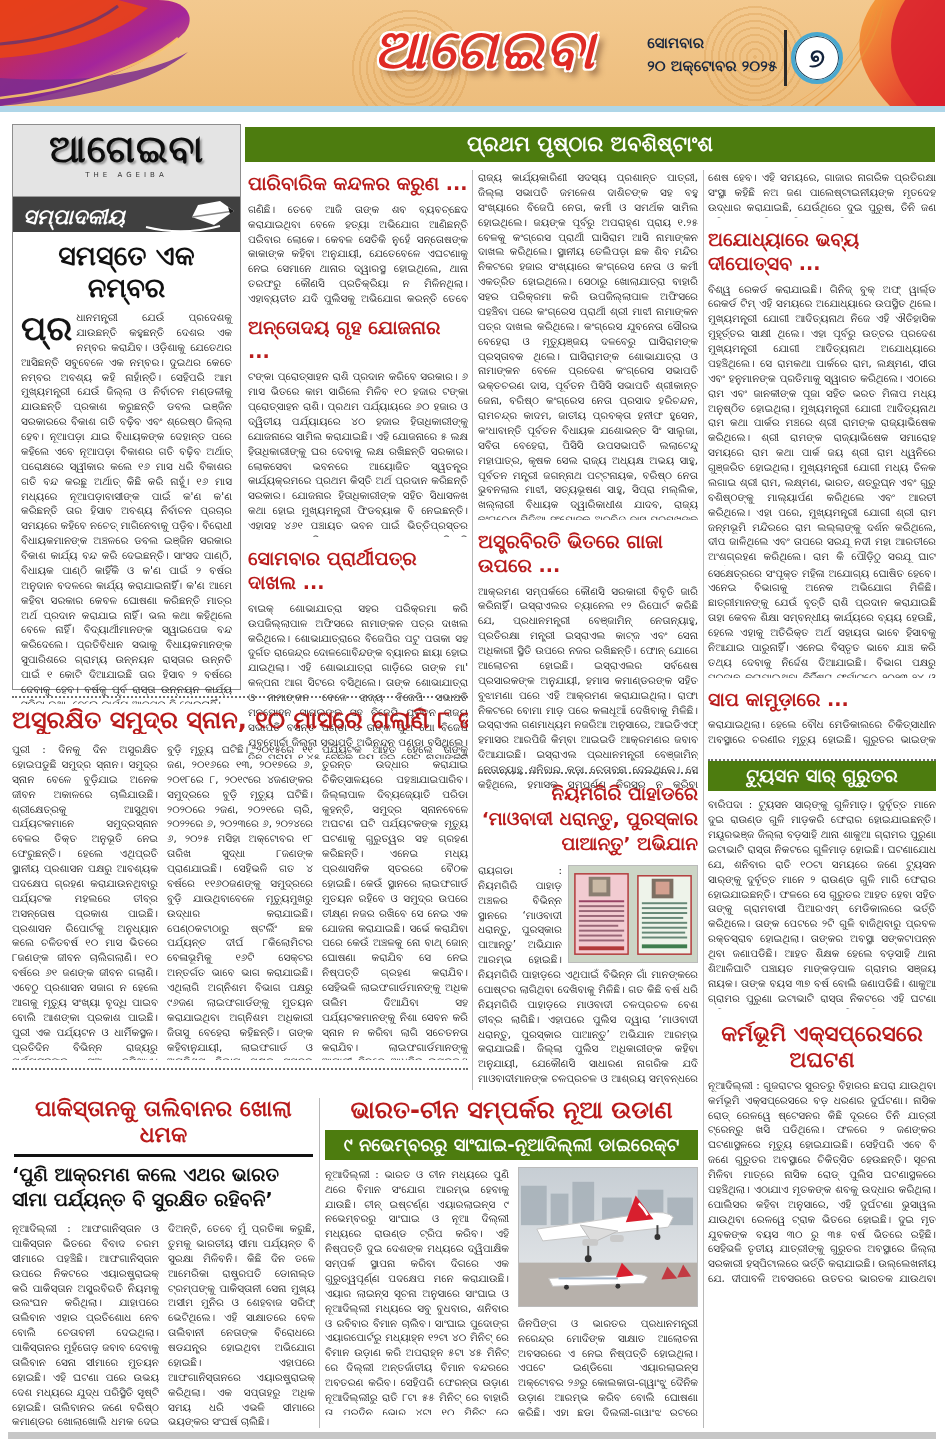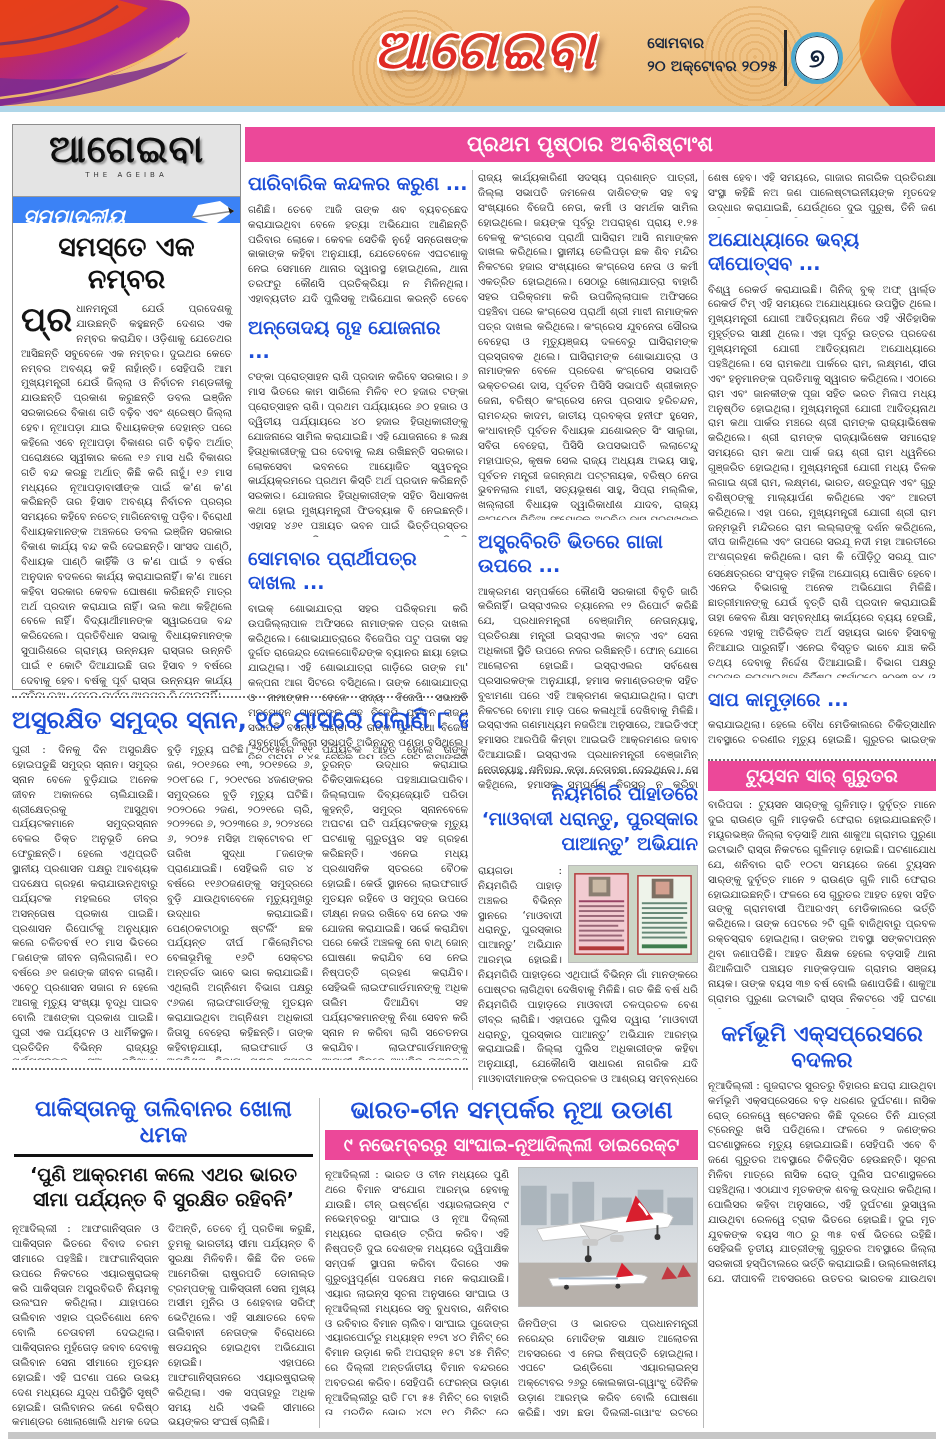--- a/index.html
+++ b/index.html
@@ -21,31 +21,31 @@
     font-size:54px; font-weight:bold; font-style:italic; color:#e02b25; letter-spacing:2px;
     text-shadow:-2px -2px 0 #fff, 2px -2px 0 #fff, -2px 2px 0 #fff, 2px 2px 0 #fff, 5px 6px 6px rgba(60,20,10,.5); }
   .hdr-date { position:absolute; right:168px; top:32px; text-align:left; color:#16253f; font-weight:bold; line-height:1.5; font-size:15px; }
   .hdr-bar { position:absolute; right:158px; top:30px; width:3px; height:56px; background:#2a2a2a; }
   .hdr-circle { position:absolute; right:102px; top:32px; width:52px; height:52px; border-radius:50%;
     background:#fff; border:4px solid #49a8cf; box-shadow:0 0 0 1px #1c3c52 inset;
     display:flex; align-items:center; justify-content:center; font-size:26px; font-weight:bold; color:#13233c; }
 
   
   .bodytxt { font-size:10.4px; line-height:1.43; text-align:justify; color:#151515; overflow:hidden; }
-  .hl { font-weight:bold; color:#1d4ed8; }
+  .hl { font-weight:bold; color:#b91c1c; }
   .vdiv { position:absolute; width:1px; background:#b8b8b8; }
   .dotted { border-top:2px dotted #6e6e6e; }
-  .blackbar { background:#ec4899; color:#fff; font-weight:bold; text-align:center; }
+  .blackbar { background:#4d7c0f; color:#fff; font-weight:bold; text-align:center; }
 
   
   .edbox { position:absolute; left:12px; top:124px; width:229px; height:566px; border:1px solid #8d8d8d; background:#fff; }
   .ed-logo-area { height:72px; background:#e4e4e4; border-bottom:1px solid #9a9a9a; text-align:center; padding-top:4px; }
   .ed-logo { font-size:38px; font-weight:bold; color:#0d0d0d; letter-spacing:1px; text-shadow:2px 2px 2px #9a9a9a; line-height:1.1; }
   .ed-logo-sub { font-size:7px; letter-spacing:4px; color:#333; }
-  .ed-banner { position:relative; height:26px; background:#3b82f6; color:#fff; }
+  .ed-banner { position:relative; height:35px; background:#404040; color:#fff; }
   .ed-banner-label { position:absolute; left:10px; top:8px; font-size:21px; font-weight:bold; font-style:italic; }
   .ed-banner svg { position:absolute; right:2px; top:2px; }
   .ed-headline { font-size:27px; font-weight:bold; text-align:center; padding:8px 2px 4px 2px; }
   .ed-body { padding:2px 8px; height:396px; }
   .dropcap { float:left; font-size:34px; font-weight:bold; line-height:.95; padding:2px 4px 0 0; }
 
   
   .contbar { position:absolute; left:245px; top:127px; width:690px; height:35px; line-height:35px; font-size:21px; }
 
   
@@ -65,21 +65,21 @@
   
   .niy { position:absolute; left:478px; top:772px; width:220px; padding-top:8px; }
   .niy-h { font-size:18.5px; line-height:1.35; text-align:right; margin-bottom:6px; }
   .niy-img { float:right; width:130px; height:98px; margin:2px 0 4px 6px; border:1px solid #bbb; }
   .niy-body { height:222px; }
 
   
   .tal { position:absolute; left:12px; top:1096px; width:303px; }
   .tal-h { font-size:22px; text-align:center; line-height:1.2; }
   .tal-hr { border-top:3px solid #111; margin:5px 2px; }
-  .tal-sub { font-size:19px; font-weight:bold; text-align:center; line-height:1.35; margin-bottom:8px; }
+  .tal-sub { font-size:19px; font-weight:bold; line-height:1.35; margin-bottom:8px; }
   .tal-cols { display:flex; gap:9px; }
   .tal-cols .bodytxt { width:147px; height:208px; }
 
   
   .fly { position:absolute; left:325px; top:1096px; width:373px; }
   .fly-h { font-size:24px; text-align:center; line-height:1.2; margin-bottom:5px; }
   .fly-bar { height:30px; line-height:30px; font-size:18px; margin-bottom:7px; }
   .fly-wrap { display:flex; gap:9px; }
   .fly-left { width:184px; height:248px; }
   .fly-right { width:180px; }
@@ -179,21 +179,21 @@
   <div class="topcol c4">
     <div class="bodytxt" style="height:48px;">ଶେଷ ହେବ। ଏହି ସମୟରେ, ଗାଜାର ନାଗରିକ ପ୍ରତିରକ୍ଷା ସଂସ୍ଥା କହିଛି ନଅ ଜଣ ପାଲେଷ୍ଟାଇନୀୟଙ୍କ ମୃତଦେହ ଉଦ୍ଧାର କରାଯାଇଛି, ଯେଉଁଥିରେ ଦୁଇ ପୁରୁଷ, ତିନି ଜଣ ମହିଳା ଏବଂ ଚାରି ଜଣ ଶିଶୁ ରହିଛନ୍ତି।</div>
     <div class="art-h hl">ଅଯୋଧ୍ୟାରେ ଭବ୍ୟ ଦୀପୋତ୍ସବ ...</div>
     <div class="bodytxt" style="height:284px;">ବିଶ୍ୱ ରେକର୍ଡ କରାଯାଇଛି। ଗିନିଜ୍ ବୁକ୍ ଅଫ୍ ୱାର୍ଲ୍ଡ ରେକର୍ଡ ଟିମ୍ ଏହି ସମୟରେ ଅଯୋଧ୍ୟାରେ ଉପସ୍ଥିତ ଥିଲେ। ମୁଖ୍ୟମନ୍ତ୍ରୀ ଯୋଗୀ ଆଦିତ୍ୟନାଥ ନିଜେ ଏହି ଐତିହାସିକ ମୁହୂର୍ତ୍ତର ସାକ୍ଷୀ ଥିଲେ। ଏହା ପୂର୍ବରୁ ଉତ୍ତର ପ୍ରଦେଶ ମୁଖ୍ୟମନ୍ତ୍ରୀ ଯୋଗୀ ଆଦିତ୍ୟନାଥ ଅଯୋଧ୍ୟାରେ ପହଞ୍ଚିଥିଲେ। ସେ ରାମକଥା ପାର୍କରେ ରାମ, ଲକ୍ଷ୍ମଣ, ସୀତା ଏବଂ ହନୁମାନଙ୍କ ପ୍ରତିମାକୁ ସ୍ୱାଗତ କରିଥିଲେ। ଏଠାରେ ରାମ ଏବଂ ଜାନକୀଙ୍କ ପୂଜା ସହିତ ଭରତ ମିଳାପ ମଧ୍ୟ ଅନୁଷ୍ଠିତ ହୋଇଥିଲା। ମୁଖ୍ୟମନ୍ତ୍ରୀ ଯୋଗୀ ଆଦିତ୍ୟନାଥ ରାମ କଥା ପାର୍କର ମଞ୍ଚରେ ଶ୍ରୀ ରାମଙ୍କ ରାଜ୍ୟାଭିଷେକ କରିଥିଲେ। ଶ୍ରୀ ରାମଙ୍କ ରାଜ୍ୟାଭିଷେକ ସମାରୋହ ସମୟରେ ରାମ କଥା ପାର୍କ ଜୟ ଶ୍ରୀ ରାମ ଧ୍ୱନିରେ ଗୁଞ୍ଜରିତ ହୋଇଥିଲା। ମୁଖ୍ୟମନ୍ତ୍ରୀ ଯୋଗୀ ମଧ୍ୟ ତିଳକ ଲଗାଇ ଶ୍ରୀ ରାମ, ଲକ୍ଷ୍ମଣ, ଭାରତ, ଶତ୍ରୁଘ୍ନ ଏବଂ ଗୁରୁ ବଶିଷ୍ଠଙ୍କୁ ମାଲ୍ୟାର୍ପଣ କରିଥିଲେ ଏବଂ ଆରତୀ କରିଥିଲେ। ଏହା ପରେ, ମୁଖ୍ୟମନ୍ତ୍ରୀ ଯୋଗୀ ଶ୍ରୀ ରାମ ଜନ୍ମଭୂମି ମନ୍ଦିରରେ ରାମ ଲଲ୍ଲାଙ୍କୁ ଦର୍ଶନ କରିଥିଲେ, ଦୀପ ଜାଳିଥିଲେ ଏବଂ ତାପରେ ସରଯୂ ନଦୀ ମହା ଆରତୀରେ ଅଂଶଗ୍ରହଣ କରିଥିଲେ। ରାମ କି ପୌଡ଼ିଠୁ ସରଯୂ ଘାଟ ପର୍ଯ୍ୟନ୍ତ ଏବଂ ରାମ ମନ୍ଦିର ପରିସର ମଧ୍ୟରେ ଲକ୍ଷ ଲକ୍ଷ ଦୀପ ଜାଳି ସମଗ୍ର ରାମନଗରୀକୁ ଆଲୋକିତ କରିଥିଲେ। ଏହି କାର୍ଯ୍ୟକ୍ରମରେ ୩୩ ହଜାର ସ୍ୱେଚ୍ଛାସେବୀ ଗୁରୁତ୍ୱପୂର୍ଣ୍ଣ ଭୂମିକା ଗ୍ରହଣ କରିଥିଲେ। ଏହି ଲକ୍ଷ ଲକ୍ଷ ଦୀପ ଜାଳିବା କାର୍ଯ୍ୟକୁ ସେ ସଫଳତାର ସହିତ ଶେଷ କରିଥିଲେ। 'ରାମ କି ପୈଡ଼ି'ରେ ଲେଜର ଏବଂ ଲାଇଟ୍ ଶୋ' ଚାଲିଛି। ସରଯୂ ନଦୀ କୂଳରେ ଥିବା ସମସ୍ତ ୫୬ଟି ଘାଟ ଦୀପ ଏବଂ ରଙ୍ଗୀନ ଆଲୋକରେ ଆଲୋକିତ ହୋଇଛି।</div>
     <div class="bodytxt" style="height:112px;">ସେକ୍ଷେତ୍ରରେ ସଂପୃକ୍ତ ମହିଳା ଅଯୋଗ୍ୟ ଘୋଷିତ ହେବେ। ଏନେଇ ବିଭାଗକୁ ଅନେକ ଅଭିଯୋଗ ମିଳିଛି। ଛାତ୍ରୀମାନଙ୍କୁ ଯେଉଁ ବୃତ୍ତି ରାଶି ପ୍ରଦାନ କରାଯାଇଛି ତାହା କେବଳ ଶିକ୍ଷା ସମ୍ବନ୍ଧୀୟ କାର୍ଯ୍ୟରେ ବ୍ୟୟ ହେଉଛି, ହେଲେ ଏହାକୁ ଅତିରିକ୍ତ ଅର୍ଥ ସହାୟତା ଭାବେ ହିସାବକୁ ନିଆଯାଇ ପାରୁନାହିଁ। ଏନେଇ ବିସ୍ତୃତ ଭାବେ ଯାଞ୍ଚ କରି ତଥ୍ୟ ଦେବାକୁ ନିର୍ଦ୍ଦେଶ ଦିଆଯାଇଛି। ବିଭାଗ ପକ୍ଷରୁ ପ୍ରଦାନ କରାଯାଇଥିବା ନିର୍ଦ୍ଦିଷ୍ଟ ଫର୍ମାଟରେ ୨୦୨୩-୨୪ ଓ ୨୦୨୪-୨୫ ଆର୍ଥିକ ବର୍ଷରେ ଯେଉଁ ଛାତ୍ରୀମାନେ ୧୮ହଜାର ଟଙ୍କାରୁ ଅଧିକ ଛାତ୍ରବୃତ୍ତି ନେଇଛନ୍ତି ତାର ସମସ୍ତ ତଥ୍ୟ ପ୍ରଦାନ କରିବା ଲାଗି ଚିଠି ଲେଖିଛି ବିଭାଗ।</div>
     <div class="art-h hl">ସାପ କାମୁଡ଼ାରେ ...</div>
     <div class="bodytxt" style="height:32px;">କରାଯାଇଥିଲା। ହେଲେ ବୌଧ ମେଡିକାଲରେ ଚିକିତ୍ସାଧୀନ ଅବସ୍ଥାରେ ଚରଣୀର ମୃତ୍ୟୁ ହୋଇଛି। ଗୁରୁତର ଭାଇଙ୍କ ଚିକିତ୍ସା ଜାରି ରହିଛି।</div>
     <div class="dotted" style="margin:10px 0 0 0;"></div>
     <div class="gun-bar blackbar">ଟ୍ୟୁସନ ସାର୍ ଗୁରୁତର</div>
     <div class="bodytxt" style="height:212px;">ବାରିପଦା : ଟ୍ୟୁସନ ସାର୍‌ଙ୍କୁ ଗୁଳିମାଡ଼। ଦୁର୍ବୃତ୍ତ ମାନେ ଦୁଇ ରାଉଣ୍ଡ ଗୁଳି ମାଡ଼କରି ଫେରାର ହୋଇଯାଇଛନ୍ତି। ମୟୂରଭଞ୍ଜ ଜିଲ୍ଲା ବଡ଼ସାହି ଥାନା ଶାକୁଆ ଗ୍ରାମର ପୁରୁଣା ଇଟାଭାଟି ରାସ୍ତା ନିକଟରେ ଗୁଳିମାଡ଼ ହୋଇଛି। ଘଟଣାଯୋଧ ଯେ, ଶନିବାର ରାତି ୧୦ଟା ସମୟରେ ଜଣେ ଟ୍ୟୁସନ ସାର୍‌ଙ୍କୁ ଦୁର୍ବୃତ୍ତ ମାନେ ୨ ରାଉଣ୍ଡ ଗୁଳି ମାରି ଫେରାର ହୋଇଯାଇଛନ୍ତି। ଫଳରେ ସେ ଗୁରୁତର ଆହତ ହେବା ସହିତ ତାଙ୍କୁ ଗ୍ରାମବାସୀ ପିଆରଏମ୍ ମେଡିକାଲରେ ଭର୍ତ୍ତି କରିଥିଲେ। ତାଙ୍କ ପେଟରେ ୨ଟି ଗୁଳି ବାଜିଥିବାରୁ ପ୍ରବଳ ରକ୍ତସ୍ରାବ ହୋଇଥିଲା। ତାଙ୍କର ଅବସ୍ଥା ସଙ୍କଟାପନ୍ନ ଥିବା ଜଣାପଡିଛି। ଆହତ ଶିକ୍ଷକ ହେଲେ ବଡ଼ସାହି ଥାନା ଶିଆଳିଘାଟି ପଞ୍ଚାୟତ ମାଙ୍କଡ଼ପାଳ ଗ୍ରାମର ସଞ୍ଜୟ ନାୟକ। ତାଙ୍କ ବୟସ ୩୭ ବର୍ଷ ବୋଲି ଜଣାପଡିଛି। ଶାକୁଆ ଗ୍ରାମର ପୁରୁଣା ଇଟାଭାଟି ରାସ୍ତା ନିକଟରେ ଏହି ଘଟଣା ଘଟିଥିବା ବେଳେ ଖବର ପାଇ ବଡ଼ସାହି ପୋଲିସ ଘଟଣାସ୍ଥଳକୁ ପହଞ୍ଚି ତଦନ୍ତ ଚଳାଇଛି। ଅନ୍ୟଦିଗରେ ଗାଁର ଅଙ୍ଗନୱାଡ଼ି ସହାୟିକା ଭାବରେ ନିଯୁକ୍ତି ପାଇଛନ୍ତି। ତେବେ ଏହାକୁ ନେଇ କିଛି ଲୋକଙ୍କ ସହିତ ତାଙ୍କର ବଚସା ଓ ଝଗଡ଼ା ହୋଇଥିଲା। ଯାହା ଗୁଳିକାଣ୍ଡର କାରଣ ବୋଲି କୁହାଯାଉଛି। ସଞ୍ଜୟଙ୍କ ସ୍ତ୍ରୀ ପ୍ରାଥମିକ ଚିକିତ୍ସା ପରେ ସଞ୍ଜୟଙ୍କ ସ୍ୱାସ୍ଥ୍ୟାବସ୍ଥା ବର୍ତ୍ତମାନ ସ୍ଥିର ରହିଛି। ତେବେ ଆଗକୁ କୌଣସି ଅଘଟଣ ଘଟିଲେ ଦାୟୀ କିଏ ହେବ ବୋଲି ପ୍ରଶ୍ନ ଉଠିଛି।</div>
-    <div class="trn-h hl">କର୍ମଭୂମି ଏକ୍ସପ୍ରେସରେ ବଦଳର</div>
+    <div class="trn-h hl">କର୍ମଭୂମି ଏକ୍ସପ୍ରେସରେ ଅଘଟଣ</div>
     <div class="bodytxt" style="height:204px;">ନୂଆଦିଲ୍ଲୀ : ଗୁଜରାଟର ସୁରତରୁ ବିହାରର ଛପରା ଯାଉଥିବା କର୍ମଭୂମି ଏକ୍ସପ୍ରେସରେ ବଡ଼ ଧରଣର ଦୁର୍ଘଟଣା। ନାସିକ ରୋଡ୍ ରେଳୱେ ଷ୍ଟେସନର କିଛି ଦୂରରେ ତିନି ଯାତ୍ରୀ ଟ୍ରେନ୍‌ରୁ ଖସି ପଡିଥିଲେ। ଫଳରେ ୨ ଜଣଙ୍କର ଘଟଣାସ୍ଥଳରେ ମୃତ୍ୟୁ ହୋଇଯାଇଛି। ସେହିପରି ଏବେ ବି ଜଣେ ଗୁରୁତର ଅବସ୍ଥାରେ ଚିକିତ୍ସିତ ହେଉଛନ୍ତି। ସୂଚନା ମିଳିବା ମାତ୍ରେ ନାସିକ ରୋଡ୍ ପୁଲିସ ଘଟଣାସ୍ଥଳରେ ପହଞ୍ଚିଥିଲା। ଏଠାଯାଏ ମୃତକଙ୍କ ଶବକୁ ଉଦ୍ଧାର କରିଥିଲା। ପୋଲିସର କହିବା ଅନୁସାରେ, ଏହି ଦୁର୍ଘଟଣା ଭୁସାୱଲ ଯାଉଥିବା ରେଳୱେ ଟ୍ରାକ ଭିତରେ ହୋଇଛି। ଦୁଇ ମୃତ ଯୁବକଙ୍କ ବୟସ ୩୦ ରୁ ୩୫ ବର୍ଷ ଭିତରେ ରହିଛି। ସେହିଭଳି ତୃତୀୟ ଯାତ୍ରୀଙ୍କୁ ଗୁରୁତର ଅବସ୍ଥାରେ ଜିଲ୍ଲା ସରକାରୀ ହସ୍ପିଟାଲରେ ଭର୍ତ୍ତି କରାଯାଇଛି। ଉଲ୍ଲେଖନୀୟ ଯେ, ଦୀପାବଳି ଅବସରରେ ଉତ୍ତର ଭାରତକୁ ଯାଉଥିବା ଟ୍ରେନଗୁଡ଼ିକରେ ଅତ୍ୟଧିକ ଭିଡ ଥାଏ। ଅଧିକାରୀଙ୍କ ଅନୁଯାୟୀ, ଯାତ୍ରୀମାନେ ପର୍ବ ପାଳନ କରିବା ପାଇଁ ଓ ଛଟ ପୂଜା ବିହାର ନିର୍ବାଚନରେ ଭୋଟ ଦେବା ପାଇଁ ସେମାନଙ୍କ ଗାଁକୁ ଯାଉଥିଲେ ସେମାନେ ଚଢ଼ିବାକୁ ଚେଷ୍ଟା କରୁଛନ୍ତି। ସୂଚନା ଅନୁଯାୟୀ, ଯାତ୍ରୀମାନେ ଏକ ଜେନେରାଲ ବଗିରେ ଯାତ୍ରା କରୁଥିଲେ। ସେମାନଙ୍କ ଇଲେଜ ଉଦ୍ଧାର କରାଯାଇଛି, ଏବଂ ସେମାନଙ୍କୁ ଚିହ୍ନଟ କରିବା ପାଇଁ ଚେଷ୍ଟା କରାଯାଇଛି।</div>
   </div>
 
   <div class="sea dotted">
     <div class="sea-h hl">ଅସୁରକ୍ଷିତ ସମୁଦ୍ର ସ୍ନାନ, ୧୦ ମାସରେ ଗଲାଣି ୮ ଜୀବନ</div>
     <div class="sea-cols">
       <div class="bodytxt">ପୁରୀ : ଦିନକୁ ଦିନ ଅସୁରକ୍ଷିତ ହୋଇପଡୁଛି ସମୁଦ୍ର ସ୍ନାନ। ସମୁଦ୍ର ସ୍ନାନ ବେଳେ ବୁଡ଼ିଯାଇ ଅନେକ ଜୀବନ ଅକାଳରେ ଚାଲିଯାଉଛି। ଶ୍ରୀକ୍ଷେତ୍ରକୁ ଆସୁଥିବା ପର୍ଯ୍ୟଟକମାନେ ସମୁଦ୍ରସ୍ନାନ ବେଳର ତିକ୍ତ ଅନୁଭୂତି ନେଇ ଫେରୁଛନ୍ତି। ହେଲେ ଏଥିପ୍ରତି ସ୍ଥାନୀୟ ପ୍ରଶାସନ ପକ୍ଷରୁ ଆବଶ୍ୟକ ପଦକ୍ଷେପ ଗ୍ରହଣ କରାଯାଉନଥିବାରୁ ପର୍ଯ୍ୟଟକ ମହଲରେ ତୀବ୍ର ଅସନ୍ତୋଷ ପ୍ରକାଶ ପାଇଛି। ପ୍ରଶାସନ ରିପୋର୍ଟକୁ ଅନୁଧ୍ୟାନ କଲେ ଚଳିତବର୍ଷ ୧୦ ମାସ ଭିତରେ ୮ଜଣଙ୍କ ଜୀବନ ଚାଲିଗଲାଣି। ୧୦ ବର୍ଷରେ ୬୧ ଜଣଙ୍କ ଜୀବନ ଗଲାଣି। ଏବେଠୁ ପ୍ରଶାସନ ସଜାଗ ନ ହେଲେ ଆଗକୁ ମୃତ୍ୟୁ ସଂଖ୍ୟା ବୃଦ୍ଧି ପାଇବ ବୋଲି ଆଶଙ୍କା ପ୍ରକାଶ ପାଇଛି। ପୁରୀ ଏକ ପର୍ଯ୍ୟଟନ ଓ ଧାର୍ମିକସ୍ଥଳ। ପ୍ରତିଦିନ ବିଭିନ୍ନ ରାଜ୍ୟରୁ ପର୍ଯ୍ୟଟକଙ୍କ ସୁଅ ଛୁଟିଥାଏ। ଏଠାରେ ମହାପ୍ରଭୁ ଶ୍ରୀଜଗନ୍ନାଥଙ୍କ ଦର୍ଶନ ସହ ସମୁଦ୍ରରେ ସ୍ନାନ କରି ସ୍ୱର୍ଗୀୟ ବେଳାଭୂମିର ମଜା ନେଇଥାନ୍ତି। ଦେଶରୁ ସମସ୍ତ ବେଳାଭୂମିଠାରୁ ପୁରୀ ବେଳାଭୂମି ଅନ୍ୟତମ। ସେଥିଲାଗି ବର୍ଷତମାମ ବେଳାଭୂମିରେ ୨୪ ଘଣ୍ଟା ପର୍ଯ୍ୟଟକଙ୍କ ଭିଡ଼ ପରିଲକ୍ଷିତ ହୋଇଥାଏ। ହେଲେ ଏବେ ସମୁଦ୍ରସ୍ନାନ ବିପଦପୂର୍ଣ୍ଣ ହୋଇପଡିଛି। ସମୁଦ୍ରରେ ସ୍ନାନ କରୁଥିବାବେଳେ କେତେବେଳେ ପର୍ଯ୍ୟଟକଙ୍କ ଗୋଡ ଭାସୁଛି ତ ଅନ୍ୟ କେତେକ ବୁଡ଼ି ମରୁଛନ୍ତି। ପ୍ରଶାସନଠାରୁ ମିଳିଥିବା ତଥ୍ୟ ଅନୁଯାୟୀ ଗତ ୧୦ ବର୍ଷ ମଧ୍ୟରେ ମୋଟ ୬୧ ଜଣ ପର୍ଯ୍ୟଟକଙ୍କର ସମୁଦ୍ରରେ</div>
       <div class="bodytxt">ବୁଡ଼ି ମୃତ୍ୟୁ ଘଟିଛି। ୨୦୧୫ରେ ୧୧ ଜଣ, ୨୦୧୬ରେ ୧୩, ୨୦୧୭ରେ ୬, ୨୦୧୮ରେ ୮, ୨୦୧୯ରେ ୪ଜଣଙ୍କର ସମୁଦ୍ରରେ ବୁଡ଼ି ମୃତ୍ୟୁ ଘଟିଛି। ୨୦୨୦ରେ ୨ଜଣ, ୨୦୨୧ରେ ଚାରି, ୨୦୨୨ରେ ୬, ୨୦୨୩ରେ ୬, ୨୦୨୪ରେ ୬, ୨୦୨୫ ମସିହା ଅକ୍ଟୋବର ୧୮ ତାରିଖ ସୁଦ୍ଧା ୮ଜଣଙ୍କ ପ୍ରାଣଯାଇଛି। ସେହିଭଳି ଗତ ୪ ବର୍ଷରେ ୧୧୬୦ଜଣଙ୍କୁ ସମୁଦ୍ରରେ ବୁଡ଼ି ଯାଉଥିବାବେଳେ ମୃତ୍ୟୁମୁଖରୁ ଉଦ୍ଧାର କରାଯାଇଛି। ପେଣ୍ଠକଟାଠାରୁ ଷ୍ଟର୍ଲିଂ ଛକ ପର୍ଯ୍ୟନ୍ତ ଦୀର୍ଘ ୮କିଲୋମିଟର ବେଳାଭୂମିକୁ ୧୬ଟି ସେକ୍ଟର ଅନ୍ତର୍ଗତ ଭାବେ ଭାଗ କରାଯାଇଛି। ଏଥିଲାଗି ଅଗ୍ନିଶମ ବିଭାଗ ପକ୍ଷରୁ ୯୬ଜଣ ଲାଇଫଗାର୍ଡଙ୍କୁ ମୁତୟନ କରାଯାଇଥିବା ଅଗ୍ନିଶମ ଅଧିକାରୀ ଜିତାସୁ ବେହେରା କହିଛନ୍ତି। ତାଙ୍କ କହିବାନୁଯାୟୀ, ଲାଇଫଗାର୍ଡ ଓ ଅଗ୍ନିଶମ ବିଭାଗ ପକ୍ଷରୁ ସମୁଦ୍ର ଅଶାନ୍ତ ସମୟରେ ପର୍ଯ୍ୟଟକଙ୍କୁ ବାରଣ କରାଯାଉଥିଲେ ସୁଦ୍ଧା କିଛି ପର୍ଯ୍ୟଟକ ଶୁଣୁନାହାନ୍ତି। ଏପରିକି ସେମାନେ ଲାଇଫଗାର୍ଡଙ୍କୁ ଖରାପ ବ୍ୟବହାର ପ୍ରଦର୍ଶନ କରୁଛନ୍ତି। କିଛି ପର୍ଯ୍ୟଟକ ମଦ୍ୟପାନ କରି ସମୁଦ୍ରରେ ସ୍ନାନ କରି ଅଘଟଣର ଶିକାର ହେଉଛନ୍ତି। ସେହିଭଳି ଇଣ୍ଡିଆ-ଜାପାନ ଫ୍ରେଣ୍ଡସିପ୍ ସେକ୍ଟରର ସଭାପତି ଶ୍ରୀମତ କୁମାର ଦାଶ କୁହନ୍ତି, ପୁରୀର ବେଳାଭୂମି ଦେଶବିଦେଶୀ ପର୍ଯ୍ୟଟକମାନଙ୍କୁ ଆକୃଷ୍ଟ କରିଥାଏ। ସେଥିଲାଗି ପର୍ଯ୍ୟଟକଙ୍କ ଆଗମନ ବୃଦ୍ଧି ପାଇଛି। ପର୍ଯ୍ୟଟକଙ୍କୁ</div>
       <div class="bodytxt">ପର୍ଯ୍ୟଟକ ଆହତ ହେଲେ ତାଙ୍କୁ ତୁରନ୍ତ ଉଦ୍ଧାର କରାଯାଇ ଚିକିତ୍ସାଳୟରେ ପହଞ୍ଚାଯାଇପାରିବ। ଜିଲ୍ଲାପାଳ ଦିବ୍ୟଜ୍ୟୋତି ପରିଡା କୁହନ୍ତି, ସମୁଦ୍ର ସ୍ନାନବେଳେ ଅଘଟଣ ଘଟି ପର୍ଯ୍ୟଟକଙ୍କ ମୃତ୍ୟୁ ଘଟଣାକୁ ଗୁରୁତ୍ୱର ସହ ଗ୍ରହଣ କରିଛନ୍ତି। ଏନେଇ ମଧ୍ୟ ପ୍ରଶାସନିକ ସ୍ତରରେ ବୈଠକ ହୋଇଛି। କେଉଁ ସ୍ଥାନରେ ଲାଇଫଗାର୍ଡ ମୁତୟନ ରହିବେ ଓ ସମୁଦ୍ର ଉପରେ ତୀକ୍ଷ୍ଣ ନଜର ରଖିବେ ସେ ନେଇ ଏକ ଯୋଜନା କରାଯାଇଛି। ସର୍ଭେ କରାଯିବା ପରେ କେଉଁ ଅଞ୍ଚଳକୁ ନୋ ବାଥ୍ ଜୋନ୍ ଘୋଷଣା କରାଯିବ ସେ ନେଇ ନିଷ୍ପତ୍ତି ଗ୍ରହଣ କରାଯିବ। ସେହିଭଳି ଲାଇଫଗାର୍ଡମାନଙ୍କୁ ଅଧିକ ତାଲିମ ଦିଆଯିବା ସହ ପର୍ଯ୍ୟଟକମାନଙ୍କୁ ନିଶା ସେବନ କରି ସ୍ନାନ ନ କରିବା ଲାଗି ସଚେତନତା କରାଯିବ। ଲାଇଫଗାର୍ଡମାନଙ୍କୁ ଆଗାମୀ ଦିନରେ ଆଧୁନିକ ଉପକରଣ ଯୋଗାଇବା ଲାଗି ବ୍ୟବସ୍ଥା କରାଯିବ।</div>
     </div>

